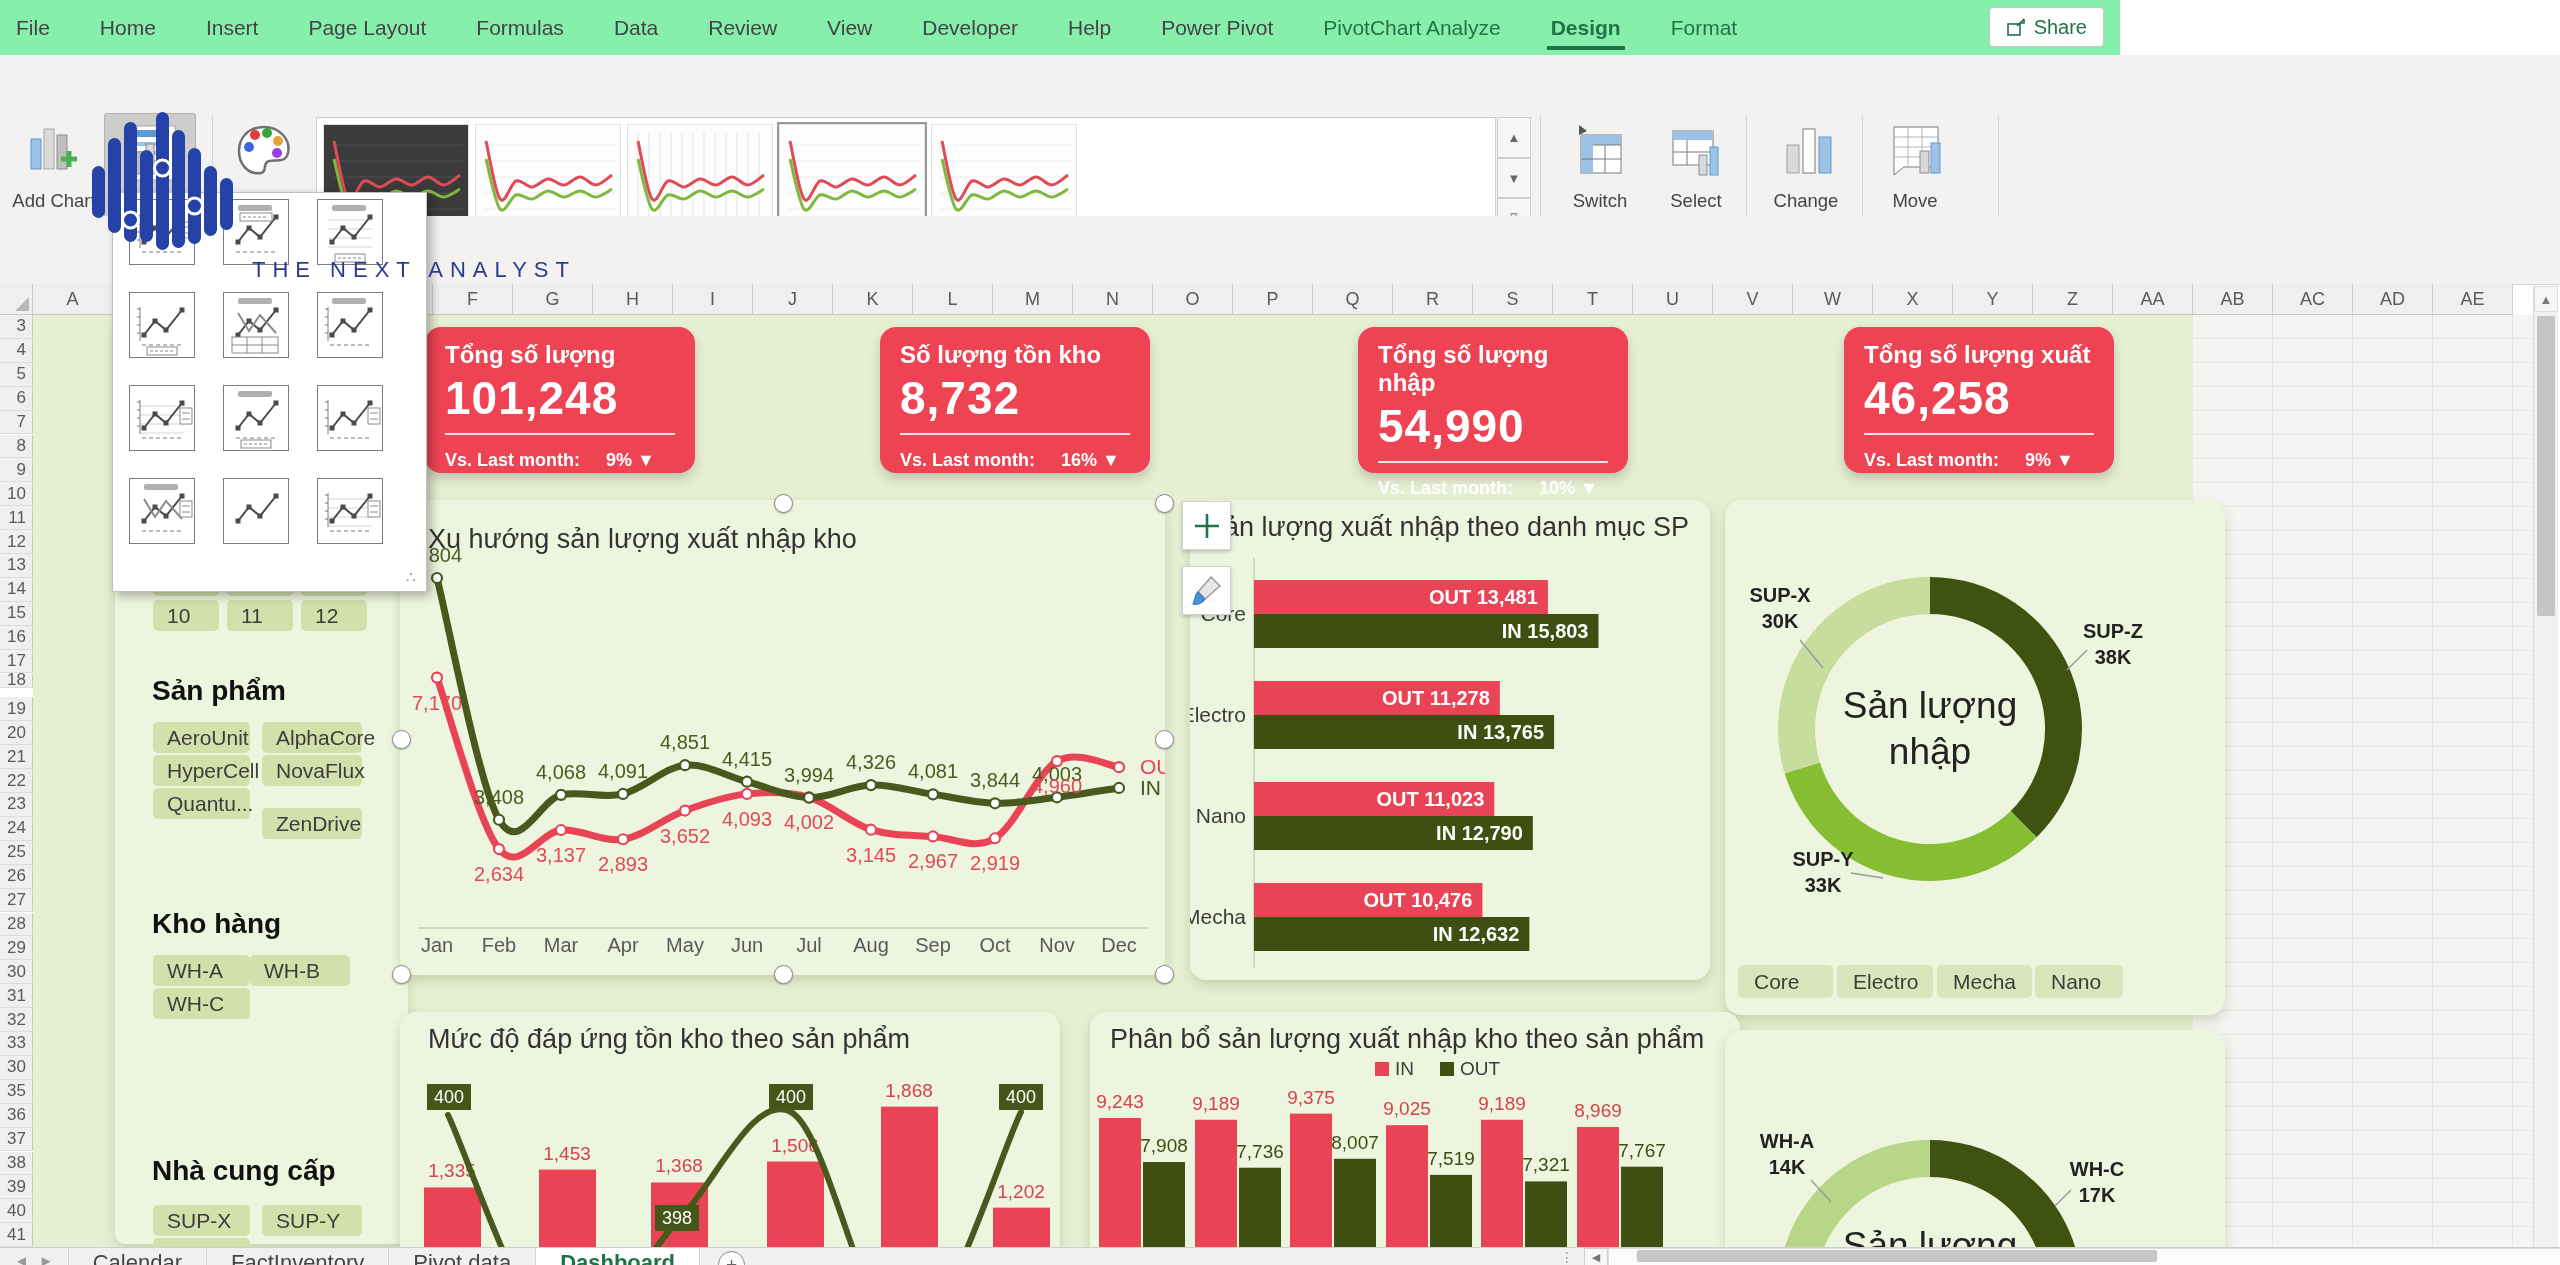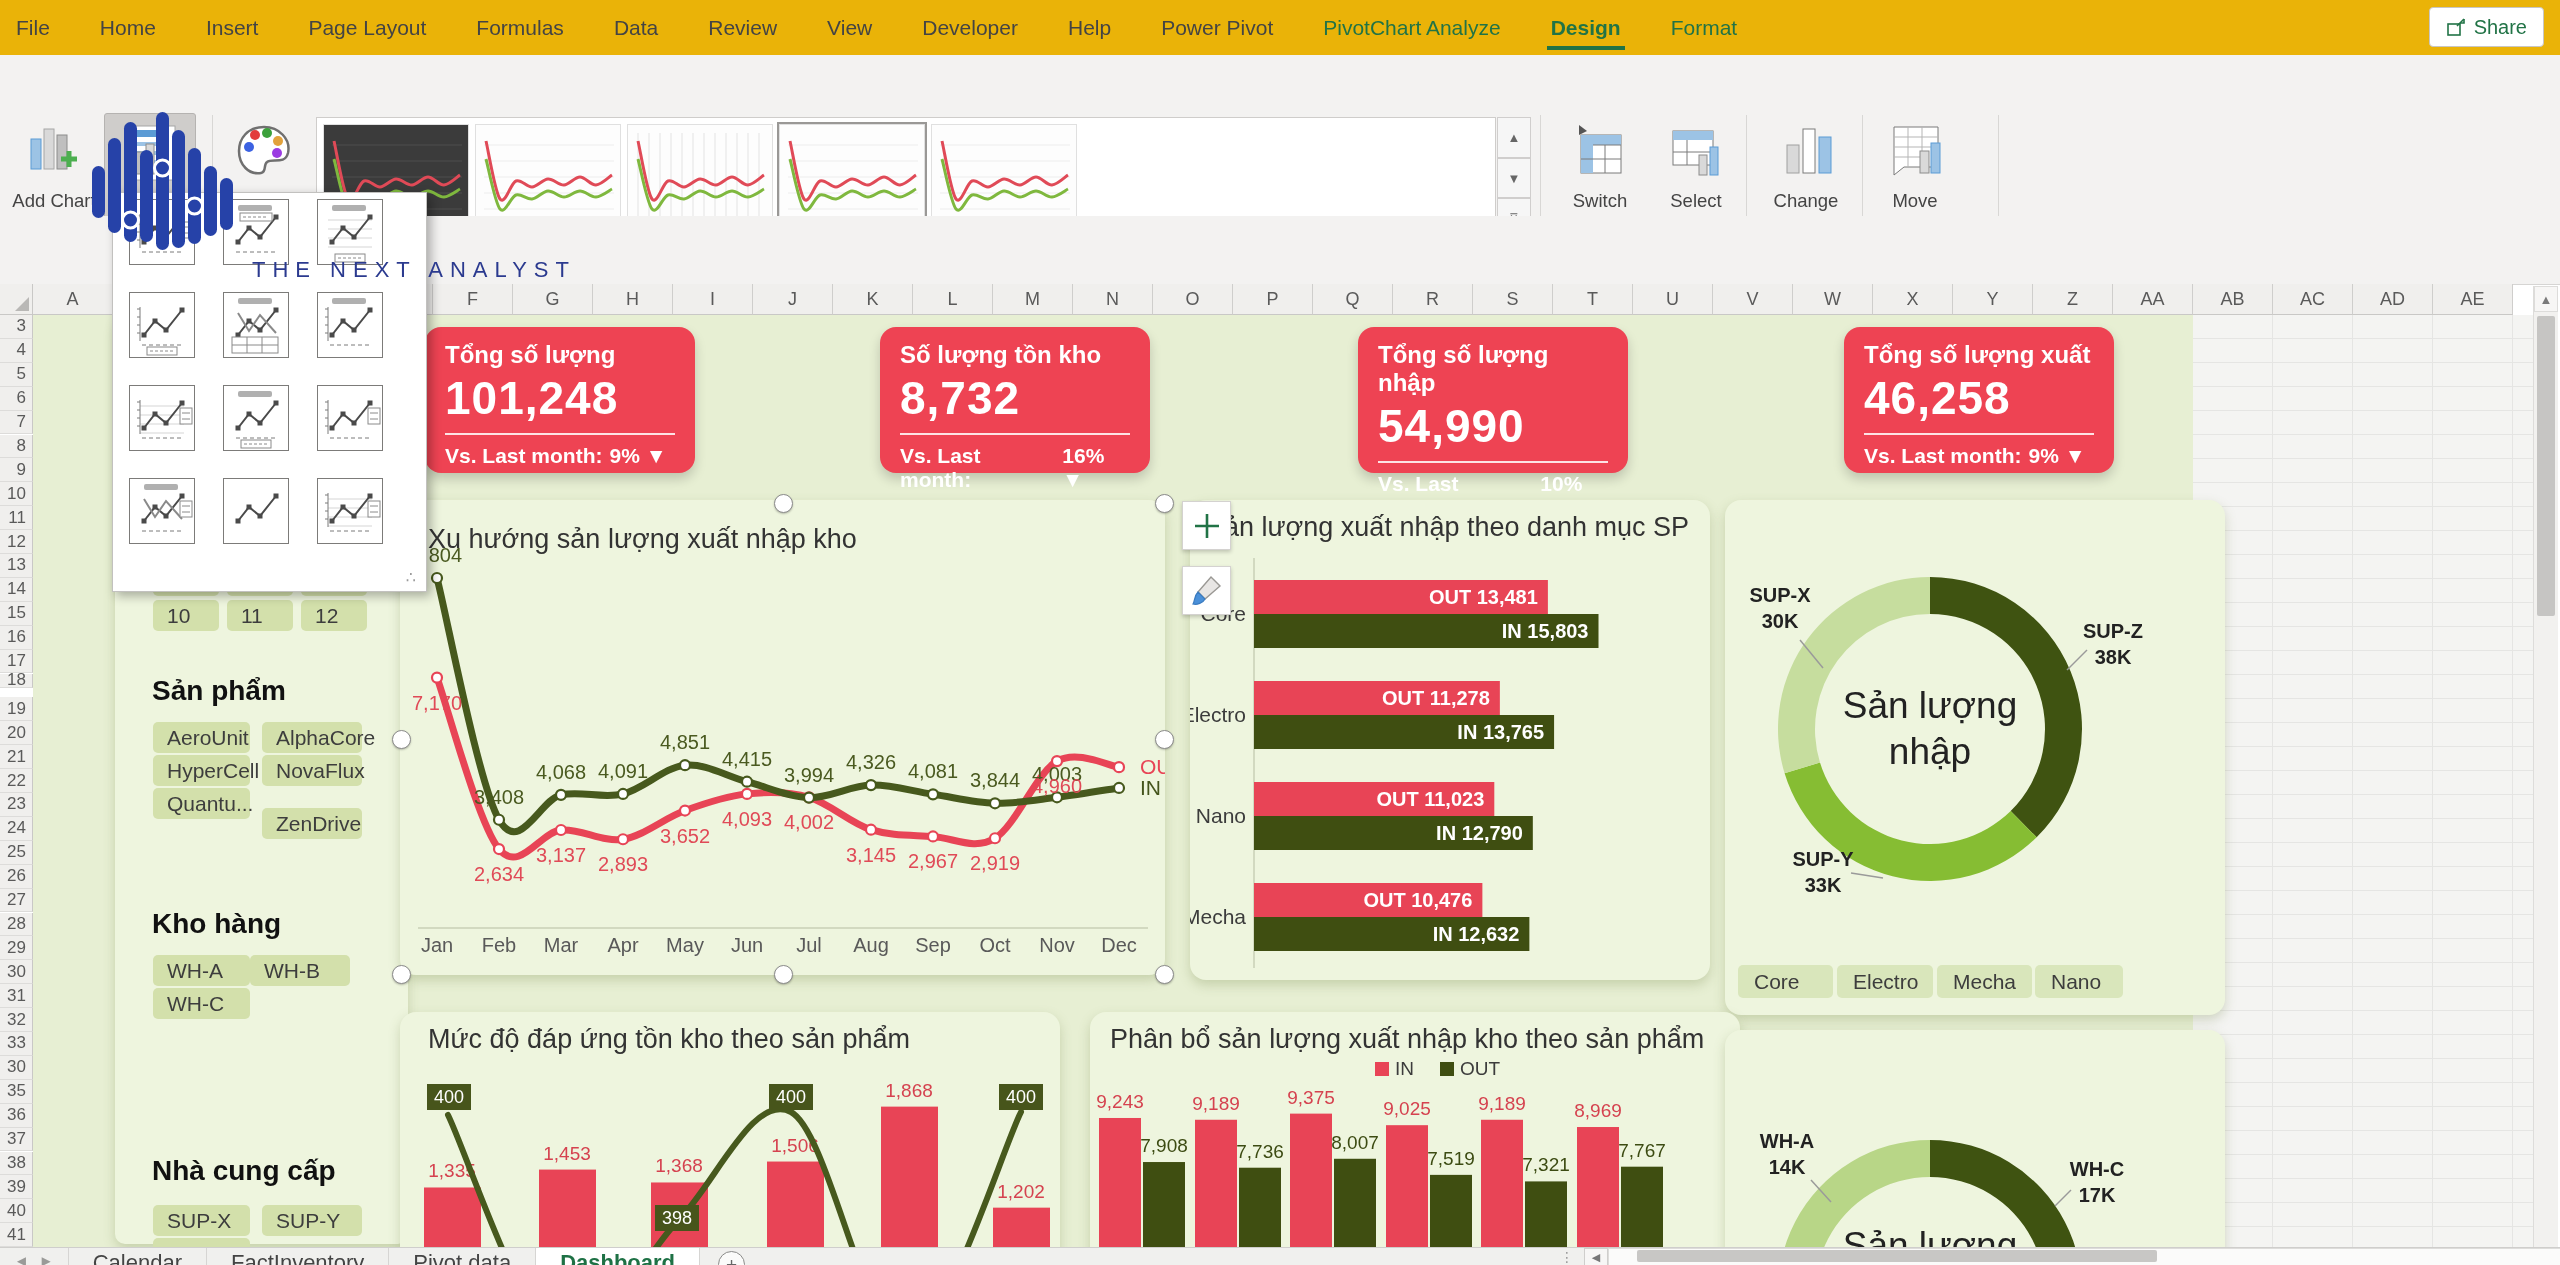--- a/index.html
+++ b/index.html
@@ -1,19 +1,19 @@
 <!DOCTYPE html>
 <html><head>
 <meta charset="utf-8">
 <style>
   html,body{margin:0;padding:0;background:#fff}
   #app{position:relative;width:2560px;height:1265px;overflow:hidden;background:#fff;
        font-family:"Liberation Sans","DejaVu Sans",sans-serif;color:#444;}
   
-  .ribbon-top{position:absolute;left:0;top:0;width:2560px;height:55px;background:#eab308}
+  .ribbon-top{position:absolute;left:0;top:0;width:2120px;height:55px;background:#86efac}
   .rtabs{position:absolute;left:14px;top:0;height:55px;display:flex;align-items:center;gap:46px}
   .rtab{font-size:21px;color:#444;white-space:nowrap;position:relative;padding:4px 2px;cursor:default}
   .rtab.accent{color:#217346}
   .rtab.active{font-weight:bold}
   .rtab.active::after{content:"";position:absolute;left:-2px;right:-2px;bottom:-6px;height:4px;background:#217346}
   .ribbon-body{position:absolute;left:0;top:55px;width:2560px;height:161px;background:#f3f2f1;border-bottom:1px solid #dcdbda}
   .grp-label{position:absolute;top:190px;font-size:17px;color:#696969;text-align:center}
   .vsep{position:absolute;top:60px;height:148px;width:1px;background:#d8d7d5}
   .bigbtn{position:absolute;top:58px;height:150px;display:flex;flex-direction:column;align-items:center;
           padding-top:8px;box-sizing:border-box;border-radius:3px;font-size:18.5px;color:#444;text-align:center;line-height:1.25}
@@ -42,21 +42,21 @@
   .corner::after{content:"";position:absolute;right:3px;bottom:3px;border-left:14px solid transparent;border-bottom:14px solid #b9b8b6}
   .sheet-green{position:absolute;left:33px;top:315px;width:2160px;height:932px;background:#e7efd3}
   .sheet-gray{position:absolute;left:2193px;top:315px;width:341px;height:932px;background:#f4f4f2;
     background-image:repeating-linear-gradient(to bottom,transparent 0 23px,#e5e5e3 23px 24px),repeating-linear-gradient(to right,transparent 0 79px,#e5e5e3 79px 80px)}
   .tile{position:absolute;background:#eef5de;border-radius:16px;box-shadow:0 5px 12px rgba(110,130,70,.28)}
   .kpi{position:absolute;width:270px;height:146px;background:#ee4353;border-radius:16px;color:#fff;
        box-shadow:0 6px 12px rgba(0,0,0,.18);box-sizing:border-box;padding:14px 20px 0 20px}
   .kpi .t{font-size:24px;font-weight:bold}
   .kpi .v{font-size:46px;font-weight:bold;margin-top:2px;letter-spacing:1px}
   .kpi .hr{height:2px;background:rgba(255,255,255,.85);margin-top:8px}
-  .kpi .s{font-size:21px;font-weight:bold;margin-top:9px;display:flex;gap:7px;align-items:center}
+  .kpi .s{font-size:18px;font-weight:bold;margin-top:15px;display:flex;gap:26px;align-items:center}
   .slbtn{position:absolute;background:#d3e0ab;border-radius:5px;font-size:21px;color:#3d3d3d;
          display:flex;align-items:center;padding-left:14px;box-sizing:border-box}
   .slhdr{position:absolute;font-size:28px;font-weight:bold;color:#111}
   .pill{position:absolute;background:#d9e6bb;border-radius:5px;font-size:21px;color:#3d3d3d;display:flex;align-items:center;justify-content:flex-start;padding-left:16px;box-sizing:border-box}
   .handle{position:absolute;width:17px;height:17px;border-radius:50%;background:#fff;border:1.5px solid #8b8b8b;box-shadow:0 1px 2px rgba(0,0,0,.25)}
   .chartbtn{position:absolute;width:47px;height:47px;background:#fff;border:1px solid #d4d2d0;box-shadow:0 2px 4px rgba(0,0,0,.2);display:flex;align-items:center;justify-content:center}
   
   .qlmenu{position:absolute;left:112px;top:192px;width:313px;height:398px;background:#fff;border:1px solid #c2c1bf;
           box-shadow:4px 4px 10px rgba(0,0,0,.3);z-index:40}
   .qlitem{position:absolute;width:66px;height:66px;border:1px solid #7c7b79;background:#fff;box-sizing:border-box}

